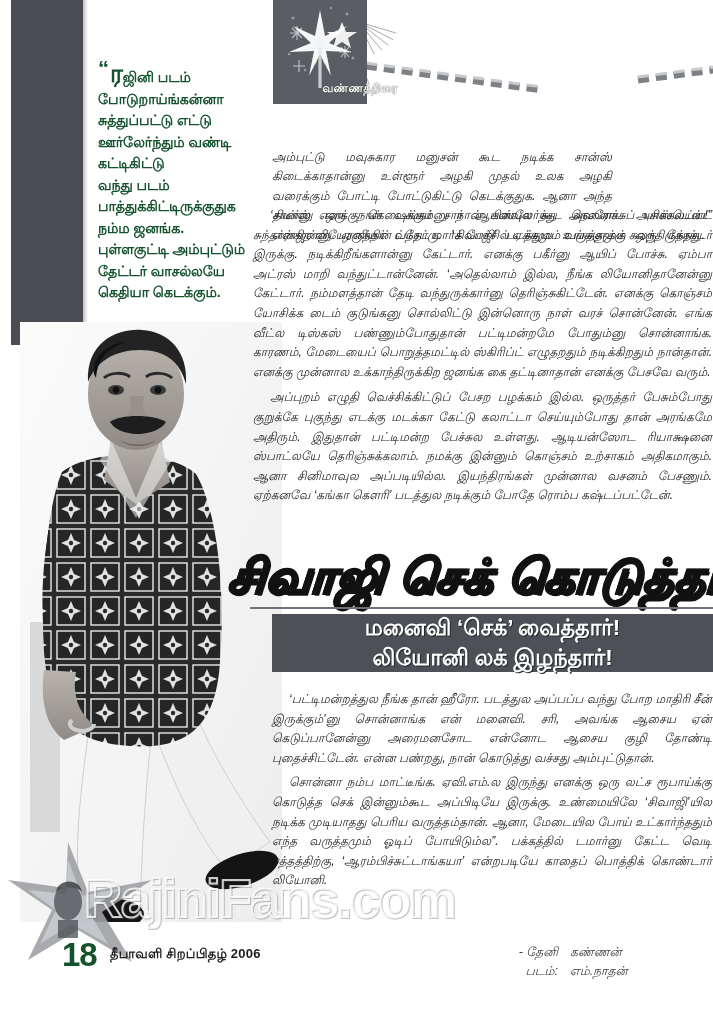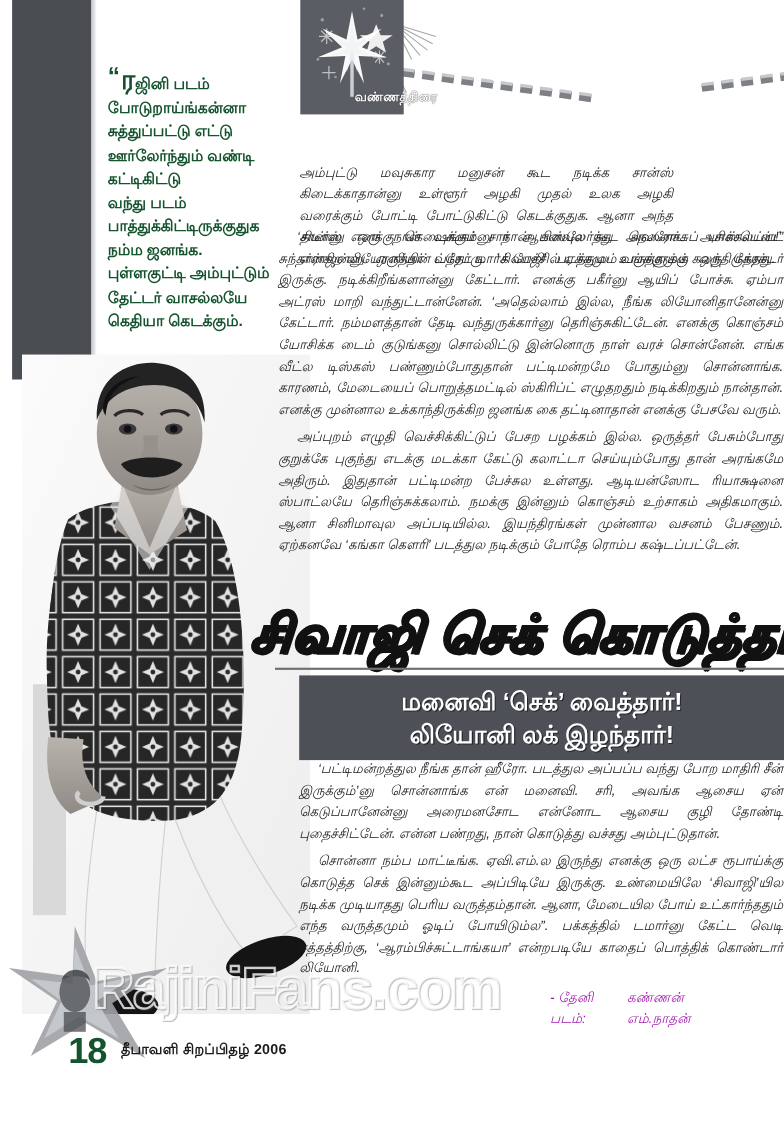--- a/index.html
+++ b/index.html
@@ -96,40 +96,40 @@
     text-shadow:
        2px 2px 0 #111, -1px -1px 0 #111,
        0 0 1px #111;
     letter-spacing:1px;
     transform:skewX(-4deg);
     font-style:italic;
   }
 
   
   .subbar{
-    position:absolute;left:272px;top:614px;width:441px;height:77px;
+    position:absolute;left:272px;top:614px;width:441px;height:58px;
     background:#4d5157;
     display:flex;flex-direction:column;align-items:center;justify-content:center;
   }
   .subbar .l{
     color:#fff;font-size:22.5px;font-weight:bold;line-height:30px;
     text-align:center;letter-spacing:-.2px;
     text-shadow:1px 1px 0 #23262a;
   }
 
   
   .thin-rule{
     position:absolute;left:250px;top:607px;width:463px;height:2px;
     background:#6e7278;
   }
 
   
   .byline{
-    position:absolute;left:500px;top:898px;width:212px;
-    font-size:12.4px;line-height:19px;color:#a21caf;text-align:left;
+    position:absolute;left:500px;top:943px;width:212px;
+    font-size:12.4px;line-height:19px;color:#404040;text-align:right;
     font-style:italic;
   }
   .byline .row{display:flex;gap:12px;}
   .byline .k{min-width:58px;}
 
   
   .footer-num{
     position:absolute;left:62px;top:938px;
     font-size:33px;font-weight:bold;color:#14532d;line-height:33px;
     letter-spacing:-1px;

